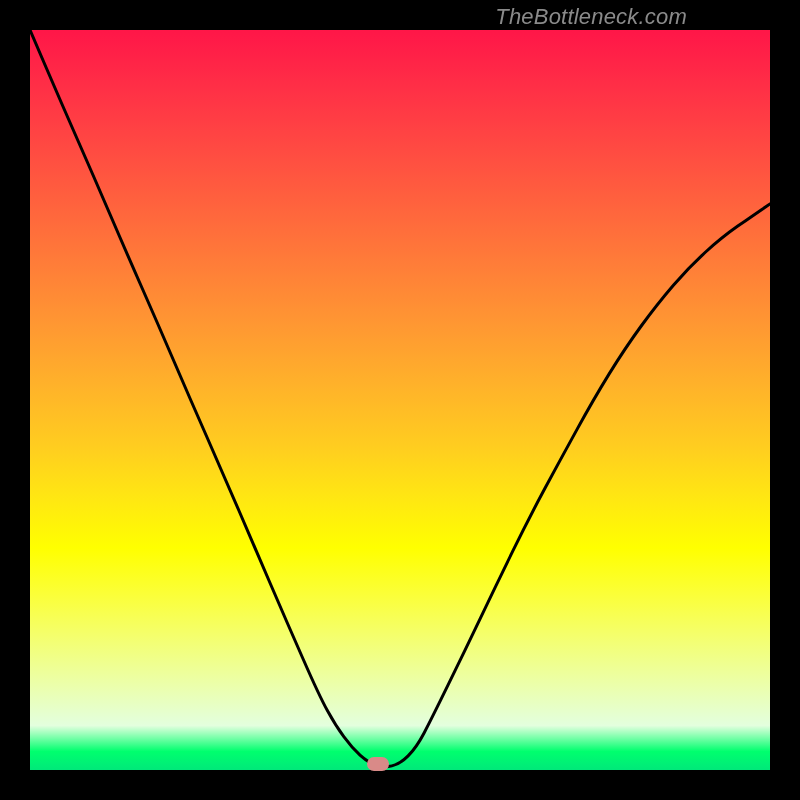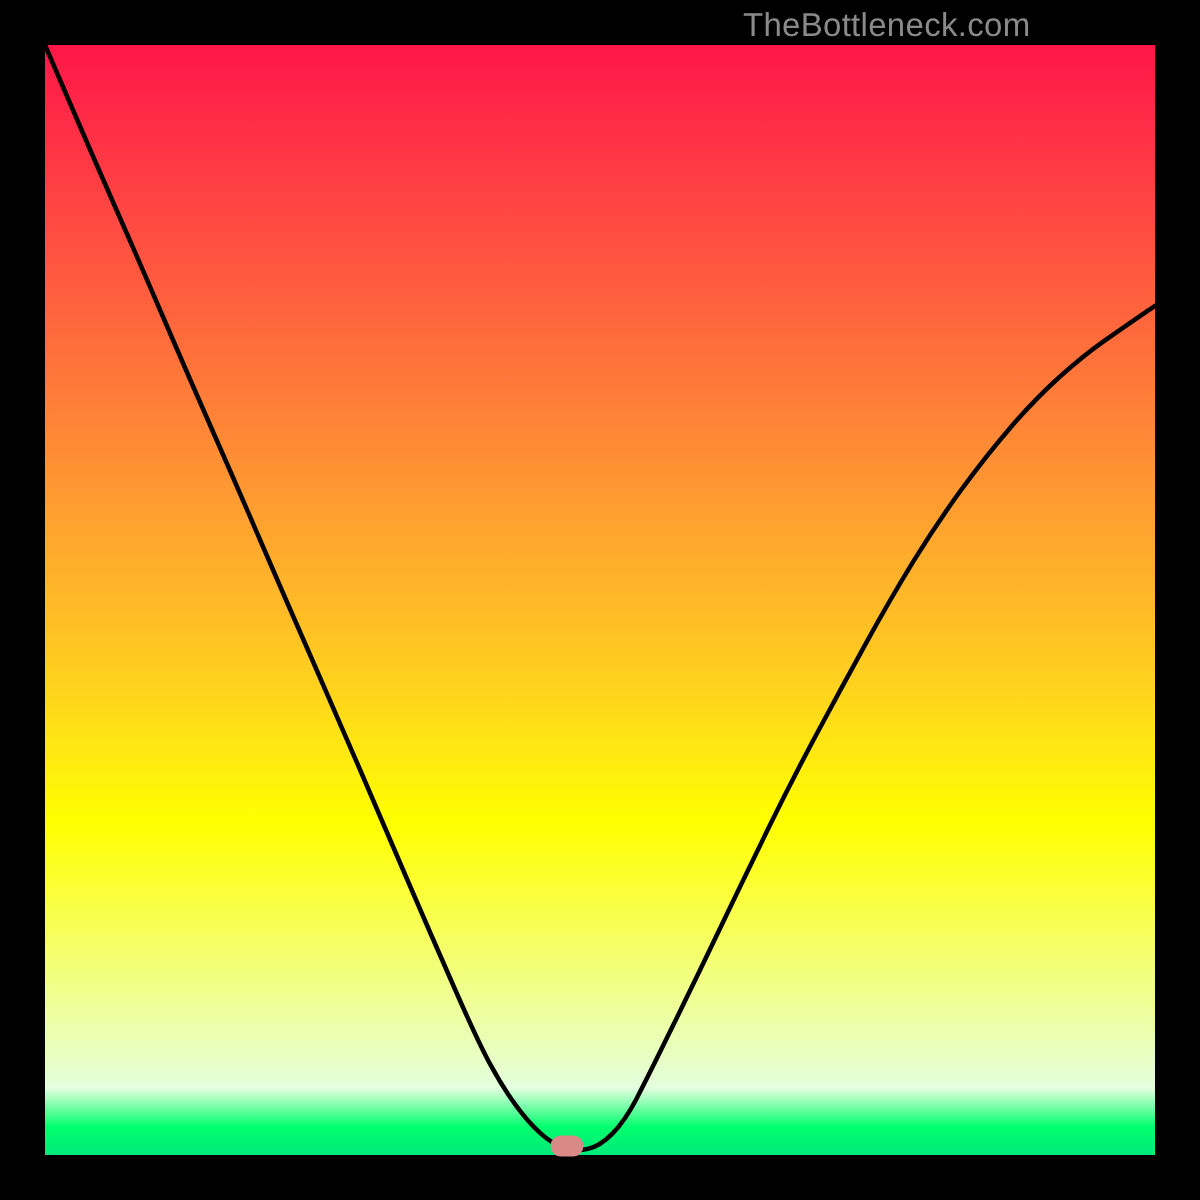--- a/index.html
+++ b/index.html
@@ -9,20 +9,21 @@
     height: 800px;
     background: #000;
     font-family: Arial, Helvetica, sans-serif;
     overflow: hidden;
   }
   .frame {
     position: relative;
     width: 699px;
     height: 800px;
     background: #000;
+    font-style: italic;
   }
   .plot {
     position: absolute;
     left: 30px;
     top: 30px;
     width: 740px;
     height: 740px;
     background: linear-gradient(to bottom,
       #ff1648 0%,
       #ff3046 8%,

